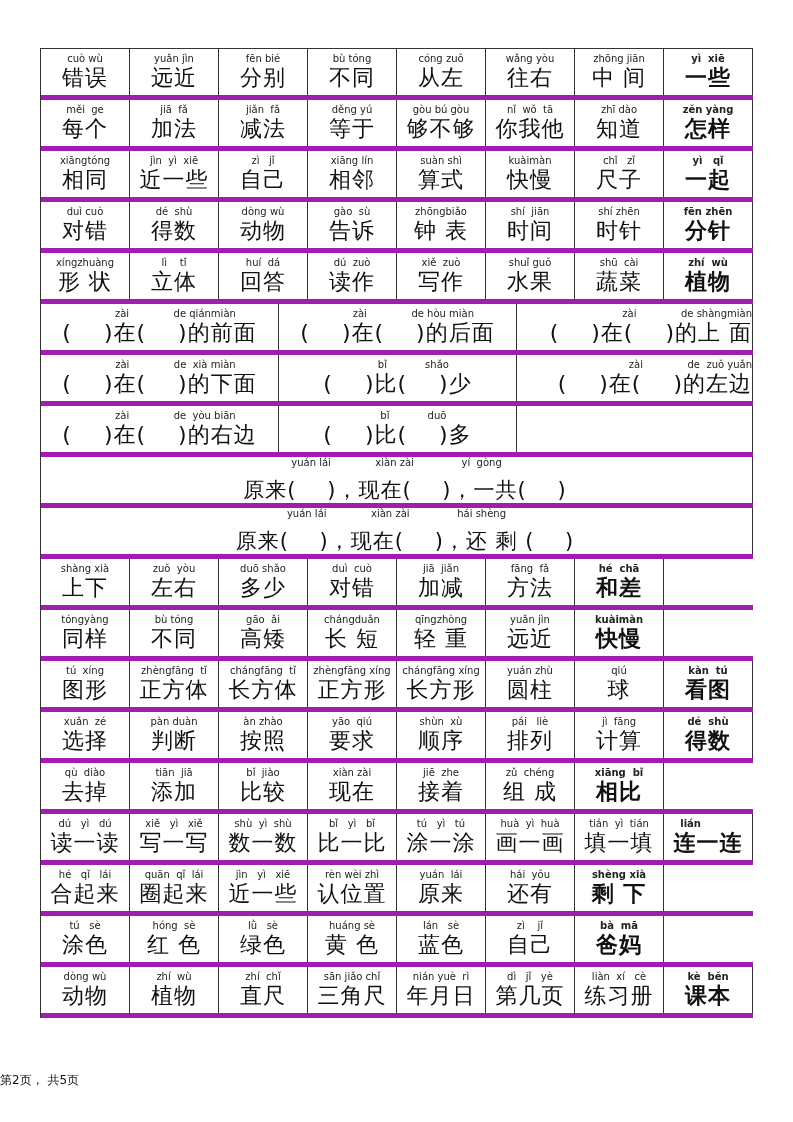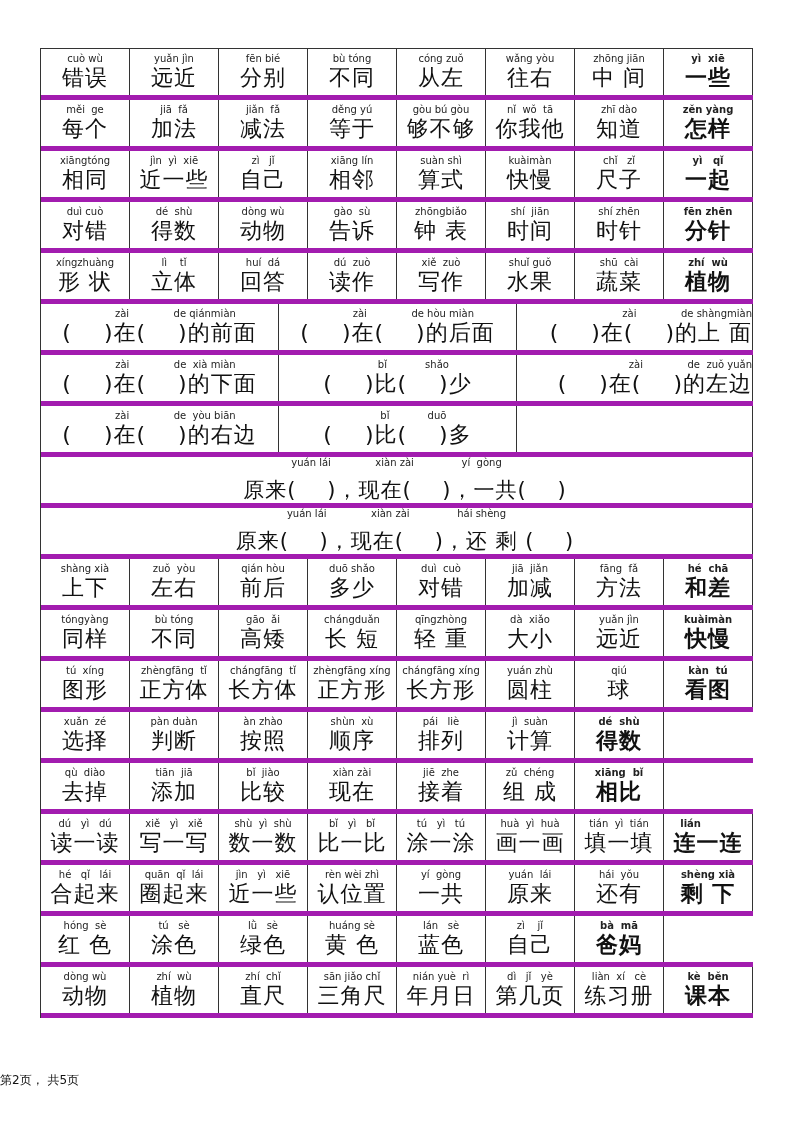--- a/index.html
+++ b/index.html
@@ -254,24 +254,20 @@
   <div class="row">
     <div class="cell c8">
         <span class="py">shàng xià</span>
         <span class="hz">上下</span>
       </div>
     <div class="cell c8">
         <span class="py">zuǒ  yòu</span>
         <span class="hz">左右</span>
       </div>
     <div class="cell c8">
-        <span class="py">qián hòu</span>
-        <span class="hz">前后</span>
-      </div>
-    <div class="cell c8">
         <span class="py">duō shǎo</span>
         <span class="hz">多少</span>
       </div>
     <div class="cell c8">
         <span class="py">duì  cuò</span>
         <span class="hz">对错</span>
       </div>
     <div class="cell c8">
         <span class="py">jiā  jiǎn</span>
         <span class="hz">加减</span>
@@ -300,24 +296,20 @@
       </div>
     <div class="cell c8">
         <span class="py">chángduǎn</span>
         <span class="hz">长 短</span>
       </div>
     <div class="cell c8">
         <span class="py">qīngzhòng</span>
         <span class="hz">轻 重</span>
       </div>
     <div class="cell c8">
-        <span class="py">dà  xiǎo</span>
-        <span class="hz">大小</span>
-      </div>
-    <div class="cell c8">
         <span class="py">yuǎn jìn</span>
         <span class="hz">远近</span>
       </div>
     <div class="cell c8">
         <span class="py">kuàimàn</span>
         <span class="hz">快慢</span>
       </div>
   </div>
   <div class="row">
     <div class="cell c8">
@@ -360,29 +352,33 @@
       </div>
     <div class="cell c8">
         <span class="py">pàn duàn</span>
         <span class="hz">判断</span>
       </div>
     <div class="cell c8">
         <span class="py">àn zhào</span>
         <span class="hz">按照</span>
       </div>
     <div class="cell c8">
+        <span class="py">yāo  qiú</span>
+        <span class="hz">要求</span>
+      </div>
+    <div class="cell c8">
         <span class="py">shùn  xù</span>
         <span class="hz">顺序</span>
       </div>
     <div class="cell c8">
         <span class="py">pái   liè</span>
         <span class="hz">排列</span>
       </div>
     <div class="cell c8">
-        <span class="py">jì  suàn</span>
+        <span class="py">jì  fāng</span>
         <span class="hz">计算</span>
       </div>
     <div class="cell c8">
         <span class="py">dé  shù</span>
         <span class="hz">得数</span>
       </div>
   </div>
   <div class="row">
     <div class="cell c8">
         <span class="py">qù  diào</span>
@@ -458,46 +454,42 @@
       </div>
     <div class="cell c8">
         <span class="py">jìn   yì   xiē</span>
         <span class="hz">近一些</span>
       </div>
     <div class="cell c8">
         <span class="py">rèn wèi zhì</span>
         <span class="hz">认位置</span>
       </div>
     <div class="cell c8">
-        <span class="py">yí  gòng</span>
-        <span class="hz">一共</span>
-      </div>
-    <div class="cell c8">
         <span class="py">yuán  lái</span>
         <span class="hz">原来</span>
       </div>
     <div class="cell c8">
         <span class="py">hái  yǒu</span>
         <span class="hz">还有</span>
       </div>
     <div class="cell c8">
         <span class="py">shèng xià</span>
         <span class="hz">剩 下</span>
       </div>
   </div>
   <div class="row">
     <div class="cell c8">
+        <span class="py">tú   sè</span>
+        <span class="hz">涂色</span>
+      </div>
+    <div class="cell c8">
         <span class="py">hóng  sè</span>
         <span class="hz">红 色</span>
       </div>
     <div class="cell c8">
-        <span class="py">tú   sè</span>
-        <span class="hz">涂色</span>
-      </div>
-    <div class="cell c8">
         <span class="py">lǜ   sè</span>
         <span class="hz">绿色</span>
       </div>
     <div class="cell c8">
         <span class="py">huáng sè</span>
         <span class="hz">黄 色</span>
       </div>
     <div class="cell c8">
         <span class="py">lán   sè</span>
         <span class="hz">蓝色</span>

